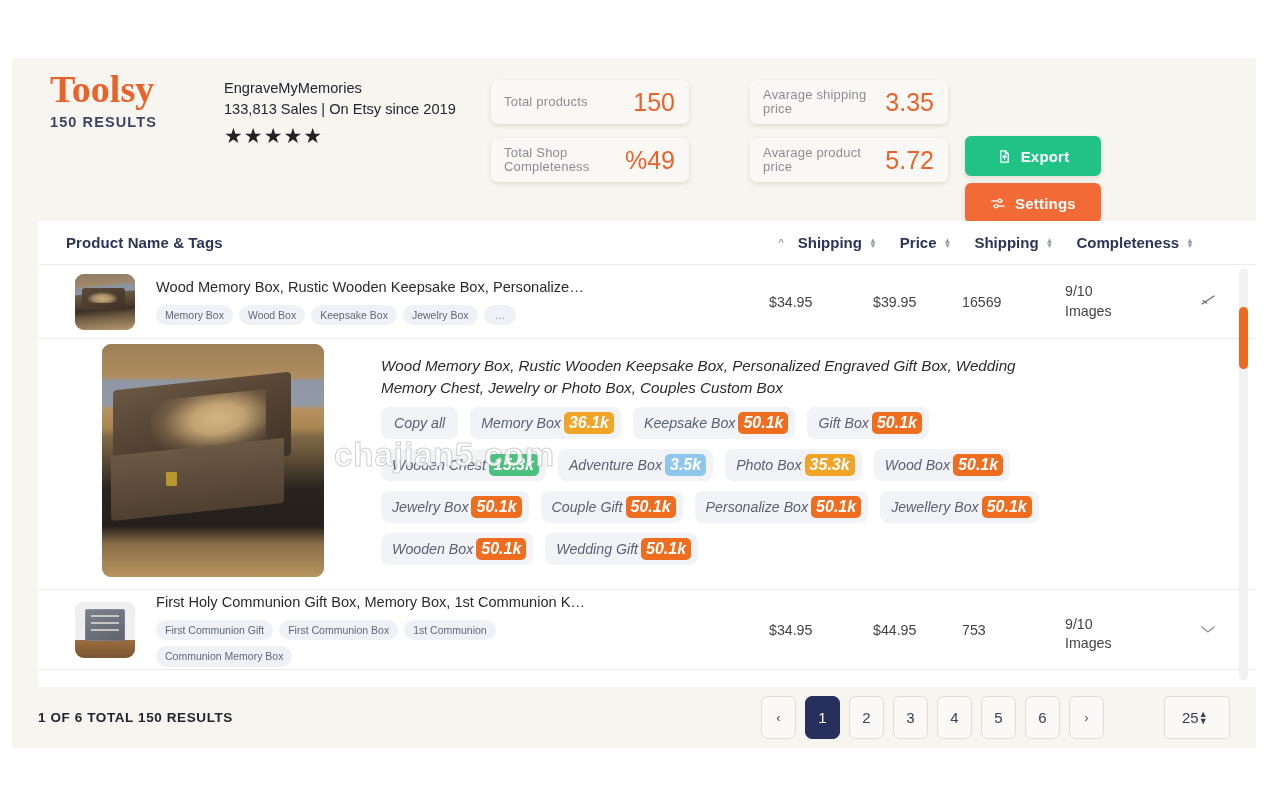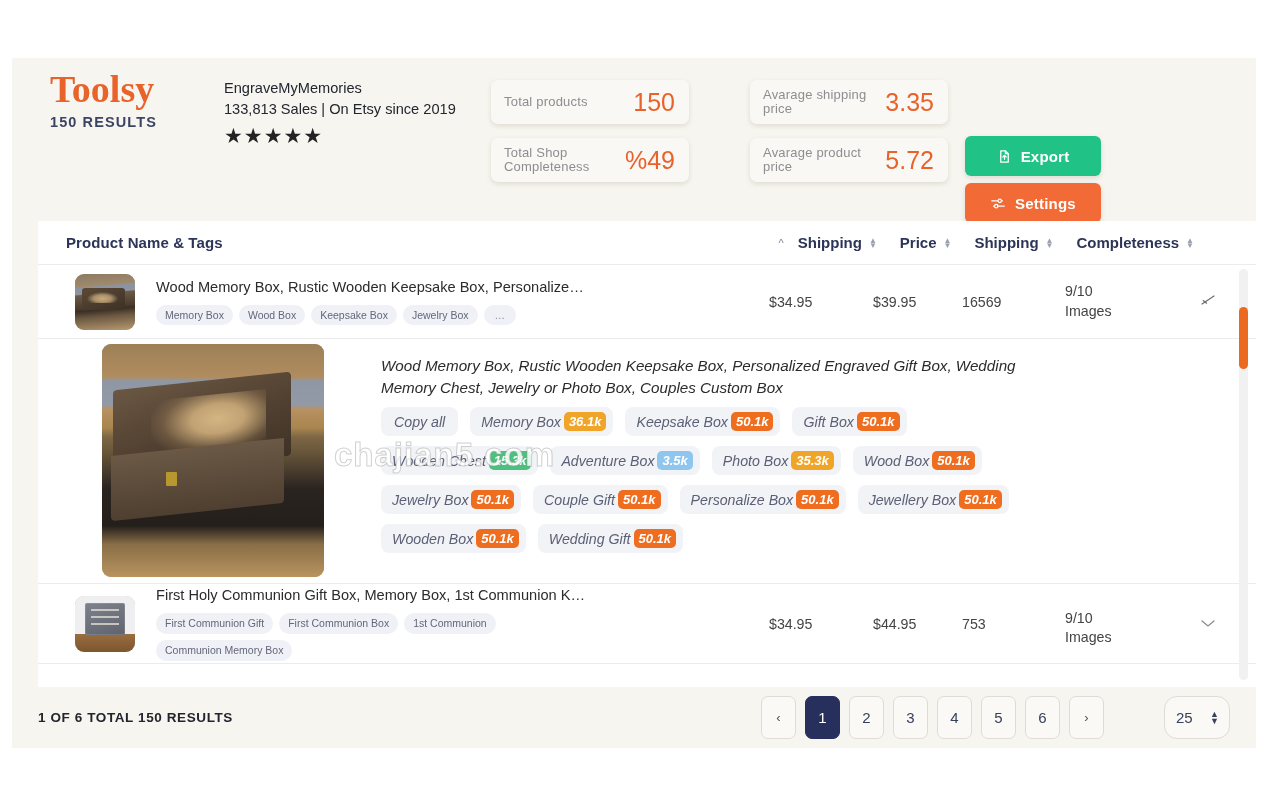--- a/index.html
+++ b/index.html
@@ -135,21 +135,21 @@
   .exp-main { margin-left: 343px; padding-right: 190px; padding-top: 4px; }
   .exp-title { font-size: 15.2px; color: #2b2b2b; line-height: 1.42; }
   .tagrows { margin-top: 9px; }
   .tagrow { display: flex; gap: 12px; margin-bottom: 10px; }
   .tag {
     background: #f2f3f6; border-radius: 8px; display: inline-flex; align-items: center;
     padding: 5px 7px 5px 11px; font-size: 14.2px; color: #5b6076; gap: 1px;
   }
   .tag.plain { padding: 5px 13px; }
   .tag .cnt {
-    color: #fff; font-size: 13px; font-weight: 600;
+    color: #fff; font-size: 16px; font-weight: 600;
     border-radius: 5px; padding: 2px 5px; margin-left: 2px;
   }
 
   
   .img-box1 { width:100%; height:100%; position:relative; background:
       linear-gradient(175deg,#8c7a63 0%,#a08a6c 22%,#8c93a0 24%,#8e95a2 34%,#6b5a46 36%,#4a3b2c 58%,#3a2f24 62%,#6d5a42 74%,#b79a70 100%); }
   .img-box1::before{content:"";position:absolute;left:12%;top:26%;width:72%;height:40%;
       background:linear-gradient(160deg,#5b4a37,#3d3126);border-radius:3px;}
   .img-box1::after{content:"";position:absolute;left:20%;top:33%;width:52%;height:20%;
       background:radial-gradient(ellipse at 50% 60%,#c9ab7d 0%,#a98f68 40%,rgba(90,74,55,0) 72%);}
@@ -216,23 +216,23 @@
   .pager { position: absolute; right: 152px; display: flex; gap: 9px; }
   .pbtn {
     width: 35px; height: 43px; border: 1px solid #dfdcd5; border-radius: 7px;
     background: #faf9f5; color: #39405e; font-size: 15px;
     display: flex; align-items: center; justify-content: center; cursor: pointer;
   }
   .pbtn.active { background: #27305c; border-color: #27305c; color: #fff; }
   .pbtn.nav { color: #4a5070; font-size: 13px; }
   .psize {
     position: absolute; right: 26px; width: 66px; height: 43px;
-    border: 1px solid #dfdcd5; border-radius: 13px; background: #faf9f5;
-    display: flex; align-items: center; justify-content: space-between;
-    padding: 0 10px 0 11px; color: #39405e; font-size: 15px; cursor: pointer;
+    border: 1px solid #dfdcd5; border-radius: 4px; background: #faf9f5;
+    display: flex; align-items: center; 
+    padding: 0 10px 0 17px; color: #39405e; font-size: 15px; cursor: pointer;
   }
   .psize .arrows { display: flex; flex-direction: column; line-height: 7px; font-size: 9px; color:#39405e; }
 </style>
 </head>
 <body>
 
 <div id="app">
 
   <div class="header">
 

